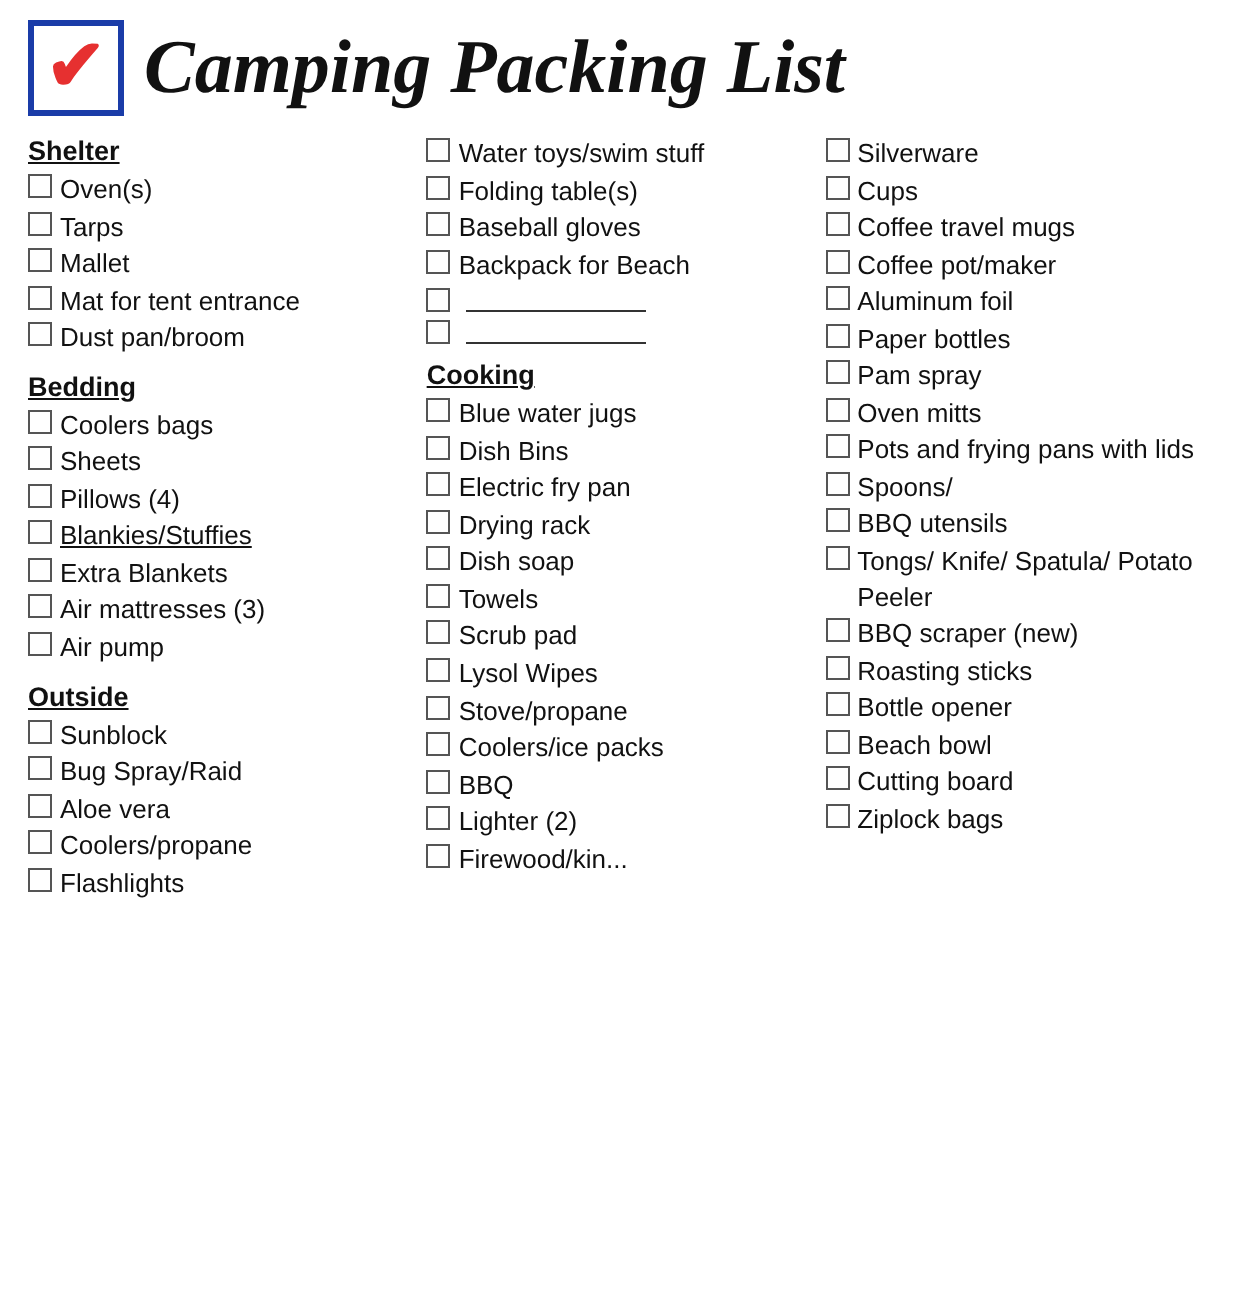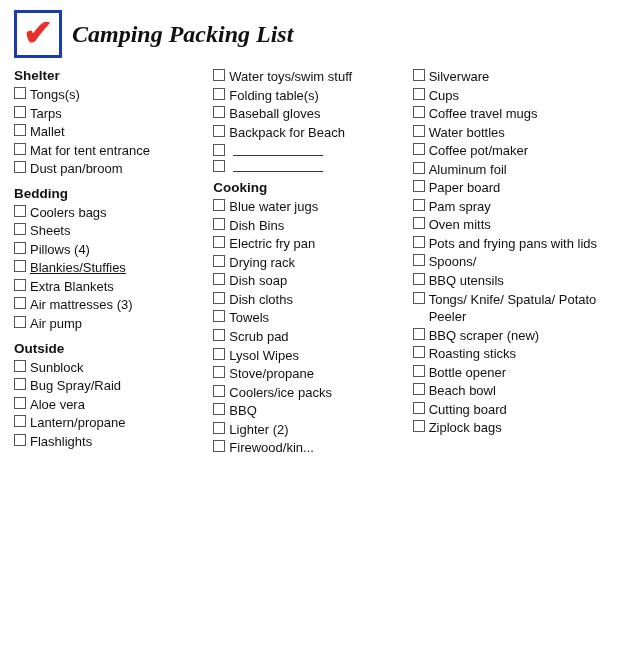--- a/index.html
+++ b/index.html
@@ -36,38 +36,39 @@
     .checkmark {
       color: #e63030;
       font-size: 36px;
       font-weight: bold;
       line-height: 1;
       margin-top: -2px;
     }
 
     .title {
       font-family: 'Comic Sans MS', cursive, 'Brush Script MT', cursive;
-      font-size: 24px;
+      font-size: 38px;
       font-weight: bold;
       color: #111;
       font-style: italic;
     }
 
     .columns {
       display: flex;
       gap: 0;
     }
 
     .col {
       flex: 1;
       padding-right: 8px;
     }
 
     .section-title {
       font-weight: bold;
+      text-decoration: underline;
       margin-bottom: 3px;
       margin-top: 8px;
       font-size: 13.5px;
     }
 
     .section-title:first-child {
       margin-top: 0;
     }
 
     .item {
@@ -114,21 +115,21 @@
   </div>
   <div class="title">Camping Packing List</div>
 </div>
 
 <div class="columns">
 
   <div class="col">
     <div class="section-title">Shelter</div>
     <div class="item">
         <div class="cb"></div>
-        <span class="item-text">Tongs(s)</span>
+        <span class="item-text">Oven(s)</span>
       </div>
     <div class="item">
         <div class="cb"></div>
         <span class="item-text">Tarps</span>
       </div>
     <div class="item">
         <div class="cb"></div>
         <span class="item-text">Mallet</span>
       </div>
     <div class="item">
@@ -178,21 +179,21 @@
     <div class="item">
         <div class="cb"></div>
         <span class="item-text">Bug Spray/Raid</span>
       </div>
     <div class="item">
         <div class="cb"></div>
         <span class="item-text">Aloe vera</span>
       </div>
     <div class="item">
         <div class="cb"></div>
-        <span class="item-text">Lantern/propane</span>
+        <span class="item-text">Coolers/propane</span>
       </div>
     <div class="item">
         <div class="cb"></div>
         <span class="item-text">Flashlights</span>
       </div>
   </div>
 
   <div class="col">
     <div class="item">
         <div class="cb"></div>
@@ -235,24 +236,20 @@
     <div class="item">
         <div class="cb"></div>
         <span class="item-text">Drying rack</span>
       </div>
     <div class="item">
         <div class="cb"></div>
         <span class="item-text">Dish soap</span>
       </div>
     <div class="item">
         <div class="cb"></div>
-        <span class="item-text">Dish cloths</span>
-      </div>
-    <div class="item">
-        <div class="cb"></div>
         <span class="item-text">Towels</span>
       </div>
     <div class="item">
         <div class="cb"></div>
         <span class="item-text">Scrub pad</span>
       </div>
     <div class="item">
         <div class="cb"></div>
         <span class="item-text">Lysol Wipes</span>
       </div>
@@ -286,33 +283,29 @@
     <div class="item">
         <div class="cb"></div>
         <span class="item-text">Cups</span>
       </div>
     <div class="item">
         <div class="cb"></div>
         <span class="item-text">Coffee travel mugs</span>
       </div>
     <div class="item">
         <div class="cb"></div>
-        <span class="item-text">Water bottles</span>
-      </div>
-    <div class="item">
-        <div class="cb"></div>
         <span class="item-text">Coffee pot/maker</span>
       </div>
     <div class="item">
         <div class="cb"></div>
         <span class="item-text">Aluminum foil</span>
       </div>
     <div class="item">
         <div class="cb"></div>
-        <span class="item-text">Paper board</span>
+        <span class="item-text">Paper bottles</span>
       </div>
     <div class="item">
         <div class="cb"></div>
         <span class="item-text">Pam spray</span>
       </div>
     <div class="item">
         <div class="cb"></div>
         <span class="item-text">Oven mitts</span>
       </div>
     <div class="item">

